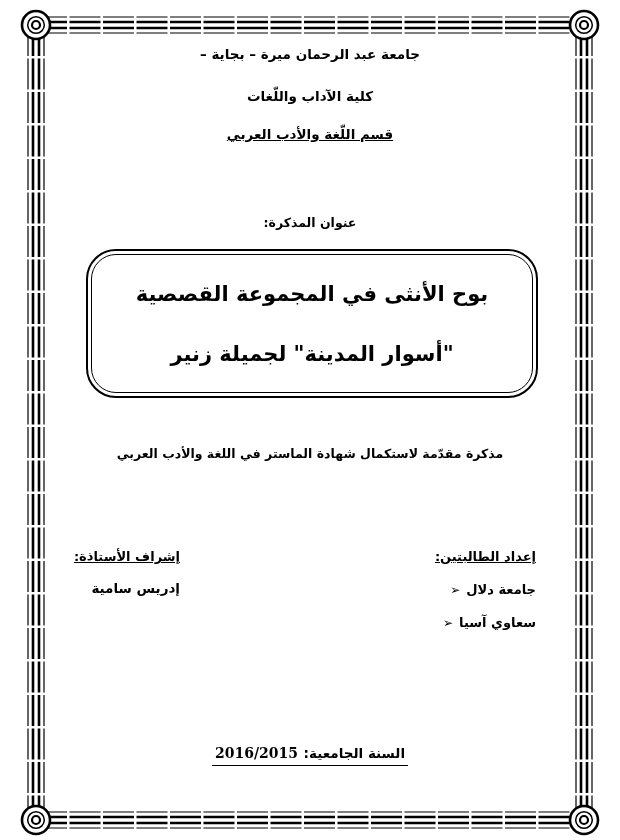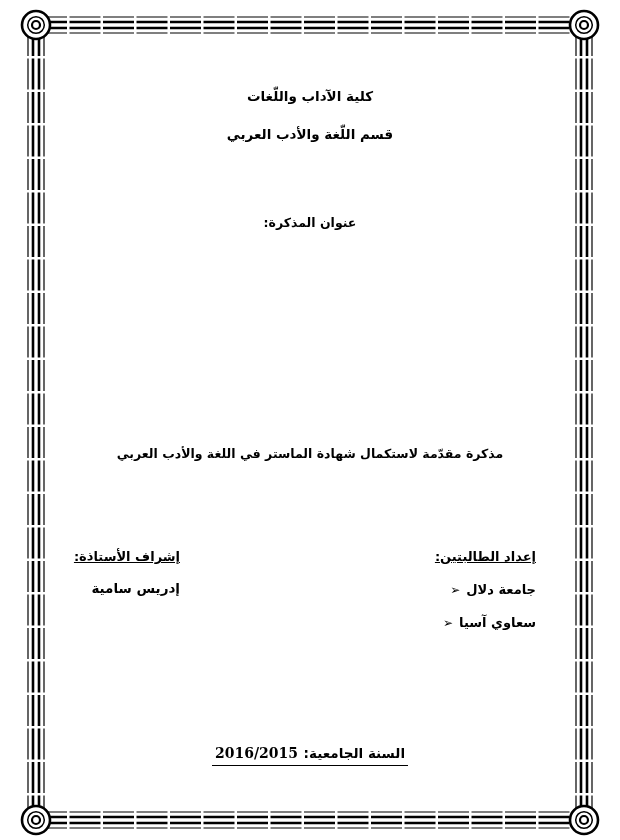--- a/index.html
+++ b/index.html
@@ -10,21 +10,21 @@
     font-family:"DejaVu Sans", sans-serif;
     color:#000;
     overflow:hidden;
     margin:0 auto;
   }
   .frame{position:absolute;inset:0;width:620px;height:840px;}
   .content{position:absolute;inset:0;direction:rtl;}
   .center-line{position:absolute;width:100%;text-align:center;font-weight:bold;}
   .uni1{top:46px;font-size:13.5px;}
   .uni2{top:88px;font-size:13.5px;}
-  .uni3{top:126px;font-size:13.5px;}
+  .uni3{top:126px;font-size:13.5px;text-decoration:underline;}
   .memo-label{top:209px;font-size:12.5px;margin-top:6px;}
   .title-box{
     position:absolute;left:86px;top:249px;width:452px;height:149px;
     border:2.8px solid #000;border-radius:30px;box-sizing:border-box;
   }
   .title-box-inner{
     position:absolute;inset:3px;border:1.4px solid #000;border-radius:25px;
     display:flex;flex-direction:column;align-items:center;justify-content:center;
     gap:36px;direction:rtl;
   }
@@ -94,25 +94,32 @@
     </g>
     <g stroke="#000">
       <circle cx="584" cy="820" r="14" fill="#fff" stroke-width="2.6"></circle>
       <circle cx="584" cy="820" r="8.3" fill="none" stroke-width="1.5"></circle>
       <circle cx="584" cy="820" r="4" fill="#fff" stroke-width="2.2"></circle>
     </g>
   </svg>
 
   <div class="content">
 
+    <div class="center-line uni1">جامعة عبد الرحمان ميرة – بجاية –</div>
     <div class="center-line uni2">كلية الآداب واللّغات</div>
     <div class="center-line uni3">قسم اللّغة والأدب العربي</div>
 
     <div class="center-line memo-label">عنوان المذكرة:</div>
 
+    <div class="title-box">
+      <div class="title-box-inner">
+        <div class="title-line">بوح الأنثى في المجموعة القصصية</div>
+        <div class="title-line">"أسوار المدينة" لجميلة زنير</div>
+      </div>
+    </div>
 
     <div class="center-line desc">مذكرة مقدّمة لاستكمال شهادة الماستر في اللغة والأدب العربي</div>
 
     <div class="students">
       <div class="col-header">إعداد الطالبتين:</div>
       <div class="student-line">
         <span class="arrow">➢</span>
         <span dir="rtl">جامعة دلال</span>
       </div>
       <div class="student-line">

